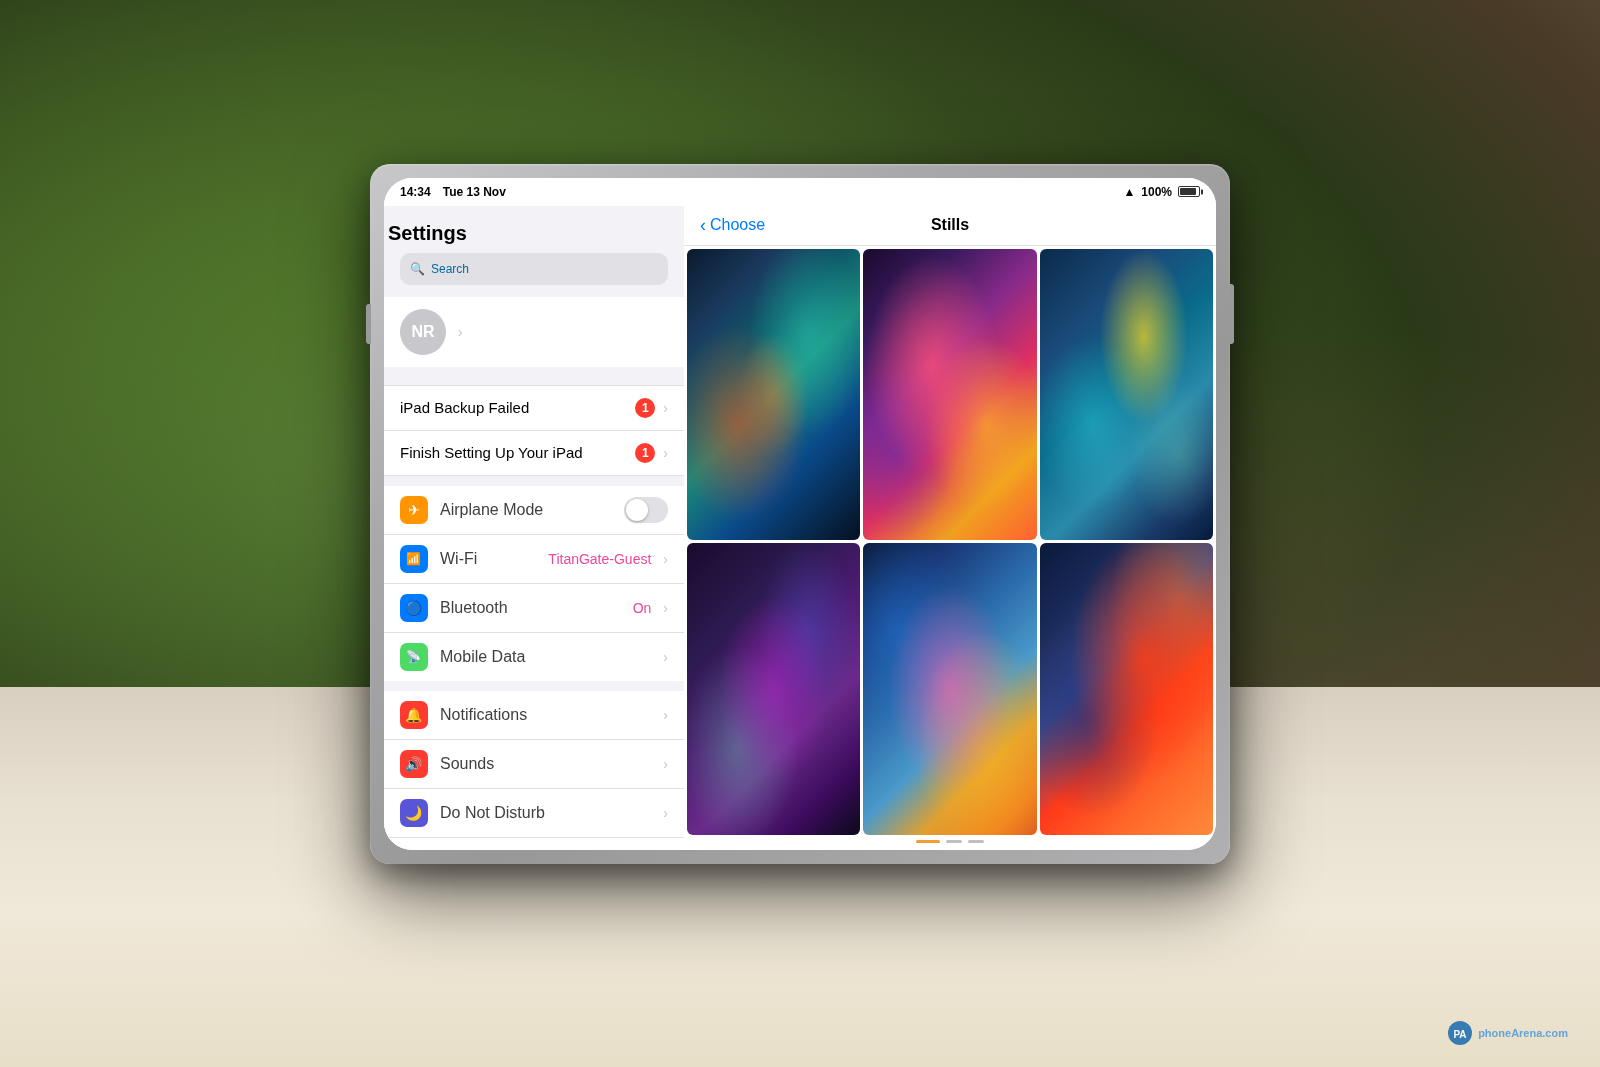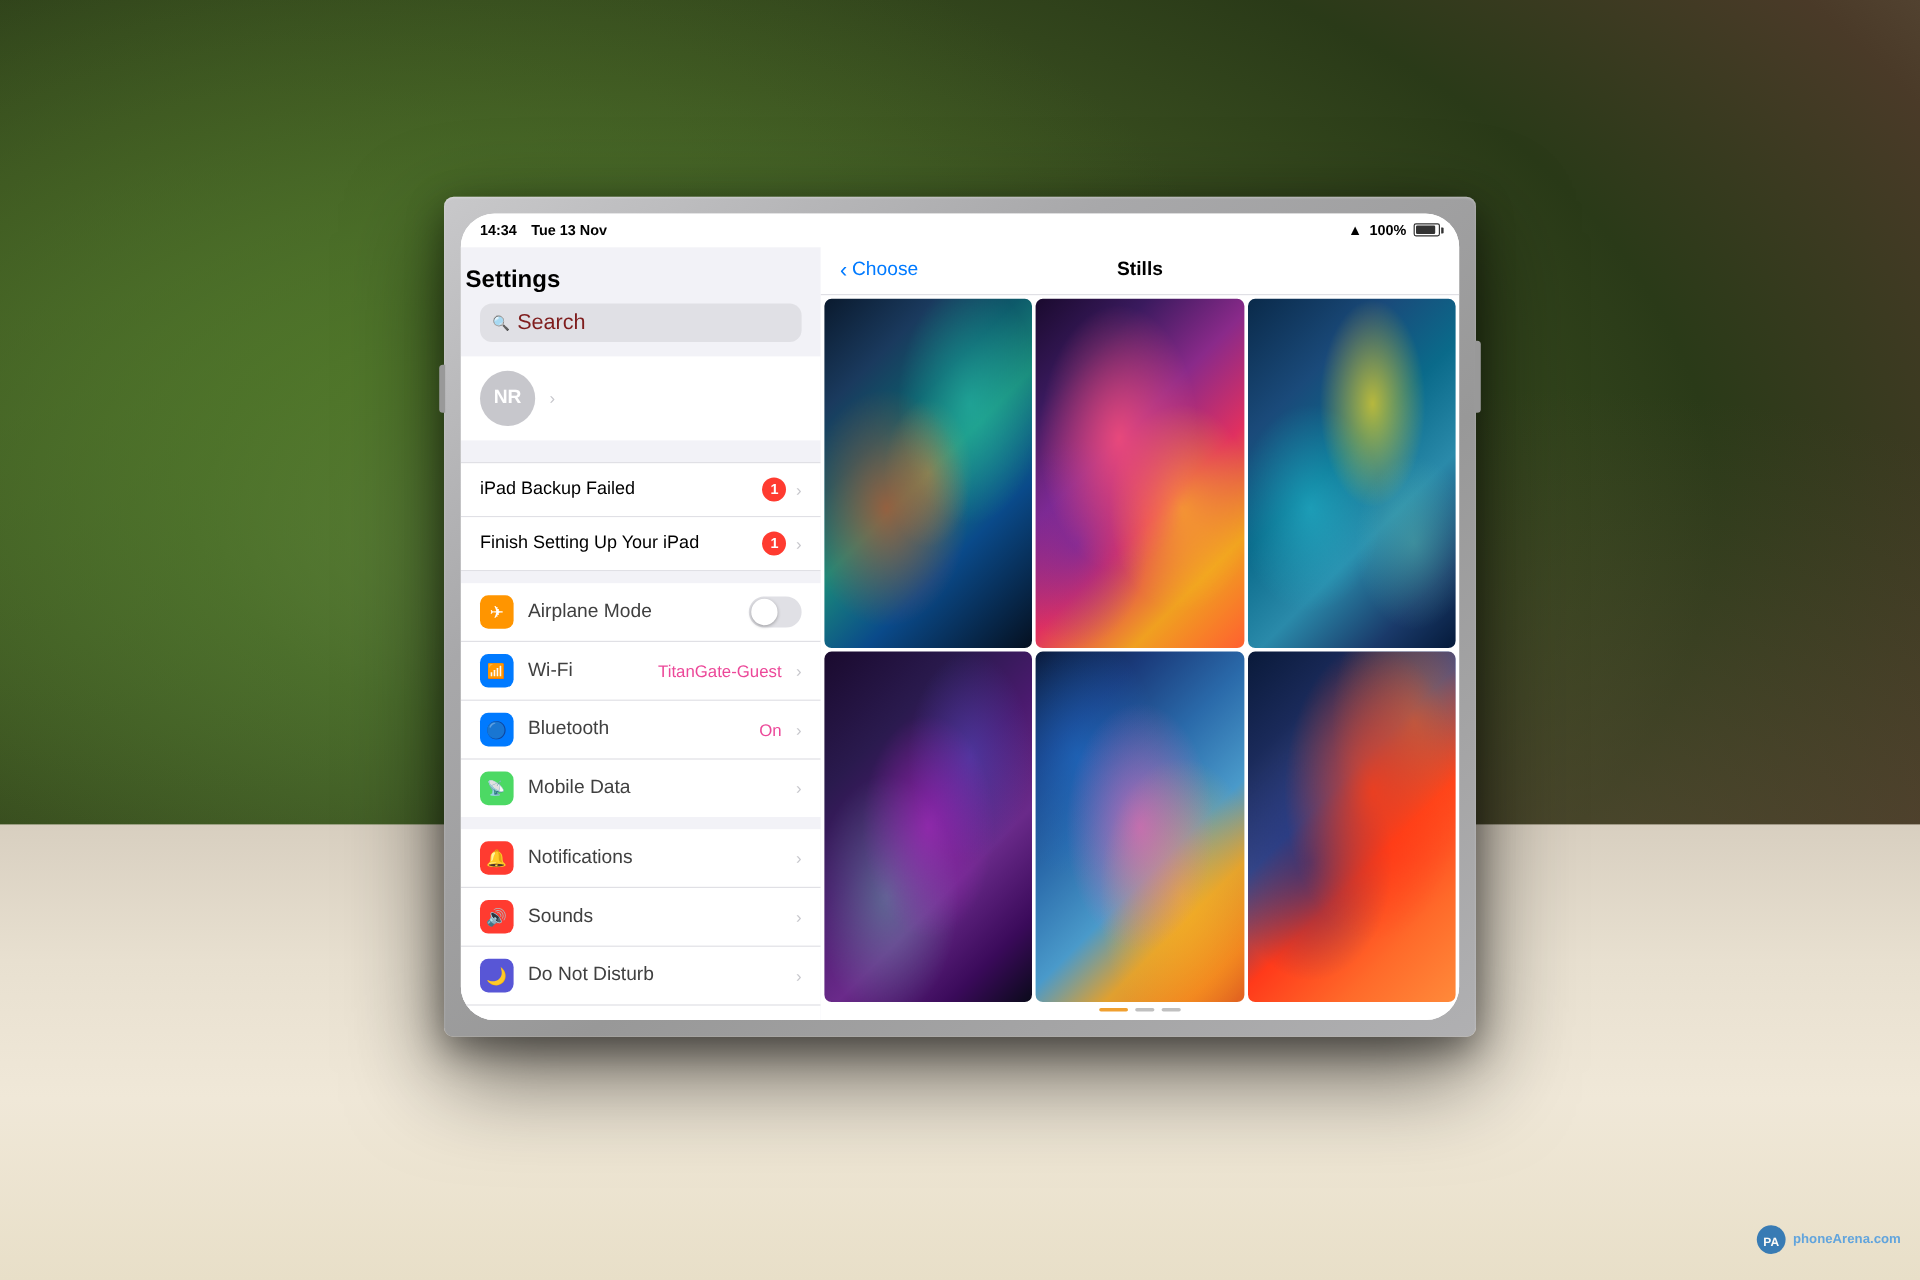--- a/index.html
+++ b/index.html
@@ -47,21 +47,21 @@
       width: 860px;
       height: 700px;
       margin-top: -40px;
     }
 
     .ipad-body {
       position: relative;
       width: 860px;
       height: 700px;
       background: linear-gradient(145deg, #c8c8ca 0%, #a8a8aa 30%, #989898 60%, #b0b0b2 100%);
-      border-radius: 8px;
+      border-radius: 20px;
       box-shadow: 
         0 30px 80px rgba(0,0,0,0.6),
         0 10px 30px rgba(0,0,0,0.4),
         inset 0 1px 2px rgba(255,255,255,0.3);
     }
 
     
     .ipad-body::before {
       content: '';
       position: absolute;
@@ -183,22 +183,22 @@
       margin: 0 16px 12px;
       background: #e0e0e5;
       border-radius: 10px;
       height: 32px;
       display: flex;
       align-items: center;
       padding: 0 10px;
       gap: 6px;
     }
     .search-placeholder {
-      font-size: 18px;
-      color: #7f1d1d;
+      font-size: 12px;
+      color: #0369a1;
     }
 
     
     .profile-section {
       background: #fff;
       margin: 0 0 8px;
       padding: 12px 16px;
       display: flex;
       align-items: center;
       gap: 12px;
@@ -482,21 +482,21 @@
       width: 24px;
     }
     .scroll-dot:not(.active) {
       width: 16px;
     }
 
     
     .watermark {
       position: absolute;
       bottom: 20px;
-      right: 16px;
+      right: 32px;
       z-index: 20;
       opacity: 0.85;
     }
     .watermark-text {
       font-size: 11px;
       color: #4a9ae0;
       font-weight: 700;
       text-align: center;
     }
 

